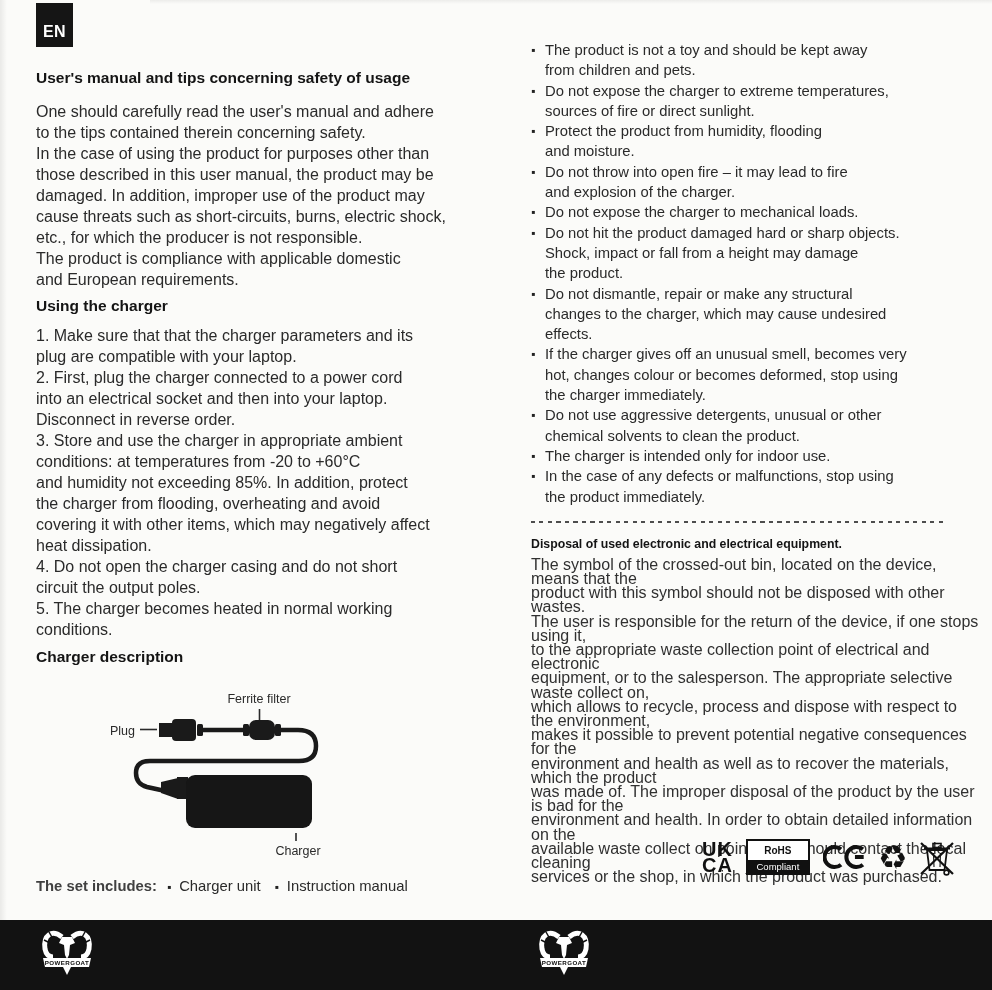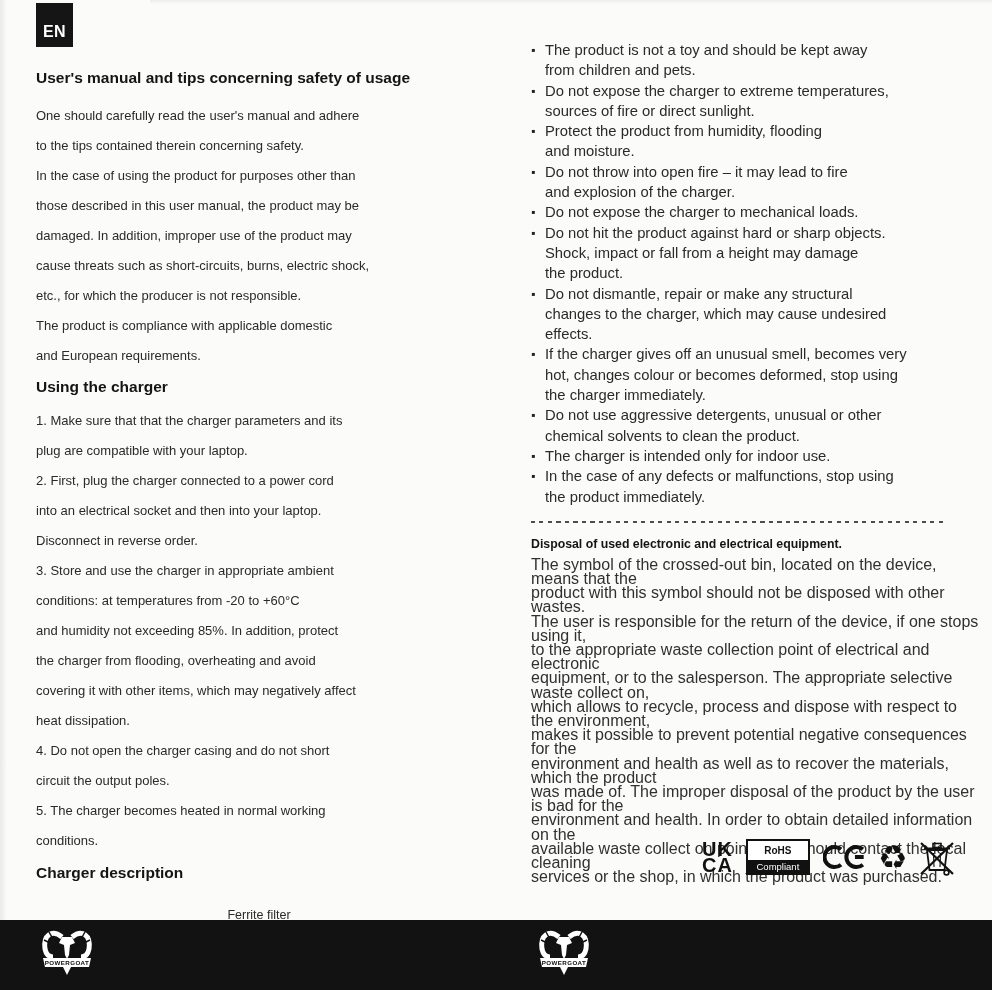--- a/index.html
+++ b/index.html
@@ -22,21 +22,21 @@
 
   .col-left{position:absolute;left:36px;top:64px;width:445px;padding-top:4px;}
   .col-right{position:absolute;left:531px;top:36px;width:452px;padding-top:4px;}
 
   h2{font-size:15.5px;color:#141414;margin:0;font-weight:bold;line-height:20px;}
   .h-safety{margin-bottom:13px;}
   .h-using{margin-top:6px;margin-bottom:9px;}
   .h-desc{margin-top:7px;margin-bottom:0;}
   .h-general{margin-bottom:8px;}
 
-  .body-text{font-size:13px;line-height:30px;white-space:pre-line;margin:0;}
+  .body-text{font-size:16px;line-height:21px;white-space:pre-line;margin:0;}
 
   ul.remarks{list-style:none;margin:0;padding:0;}
   ul.remarks li{display:flex;align-items:flex-start;font-size:14.8px;line-height:20.3px;}
   .bullet{width:14px;flex-shrink:0;font-size:12px;line-height:20.3px;color:#222;}
   .remark-text{white-space:pre-line;flex:1;}
 
   .dashed-divider{
     margin-top:14px;height:2px;width:416px;
     background:repeating-linear-gradient(90deg,#4d4d4d 0 4px,transparent 4px 8.5px);
   }
@@ -164,21 +164,21 @@
           <span class="bullet">▪</span>
           <span class="remark-text">Do not throw into open fire – it may lead to fire
 and explosion of the charger.</span>
         </li>
       <li>
           <span class="bullet">▪</span>
           <span class="remark-text">Do not expose the charger to mechanical loads.</span>
         </li>
       <li>
           <span class="bullet">▪</span>
-          <span class="remark-text">Do not hit the product against hard or sharp objects.
+          <span class="remark-text">Do not hit the product damaged hard or sharp objects.
 Shock, impact or fall from a height may damage
 the product.</span>
         </li>
       <li>
           <span class="bullet">▪</span>
           <span class="remark-text">Do not dismantle, repair or make any structural
 changes to the charger, which may cause undesired
 effects.</span>
         </li>
       <li>

